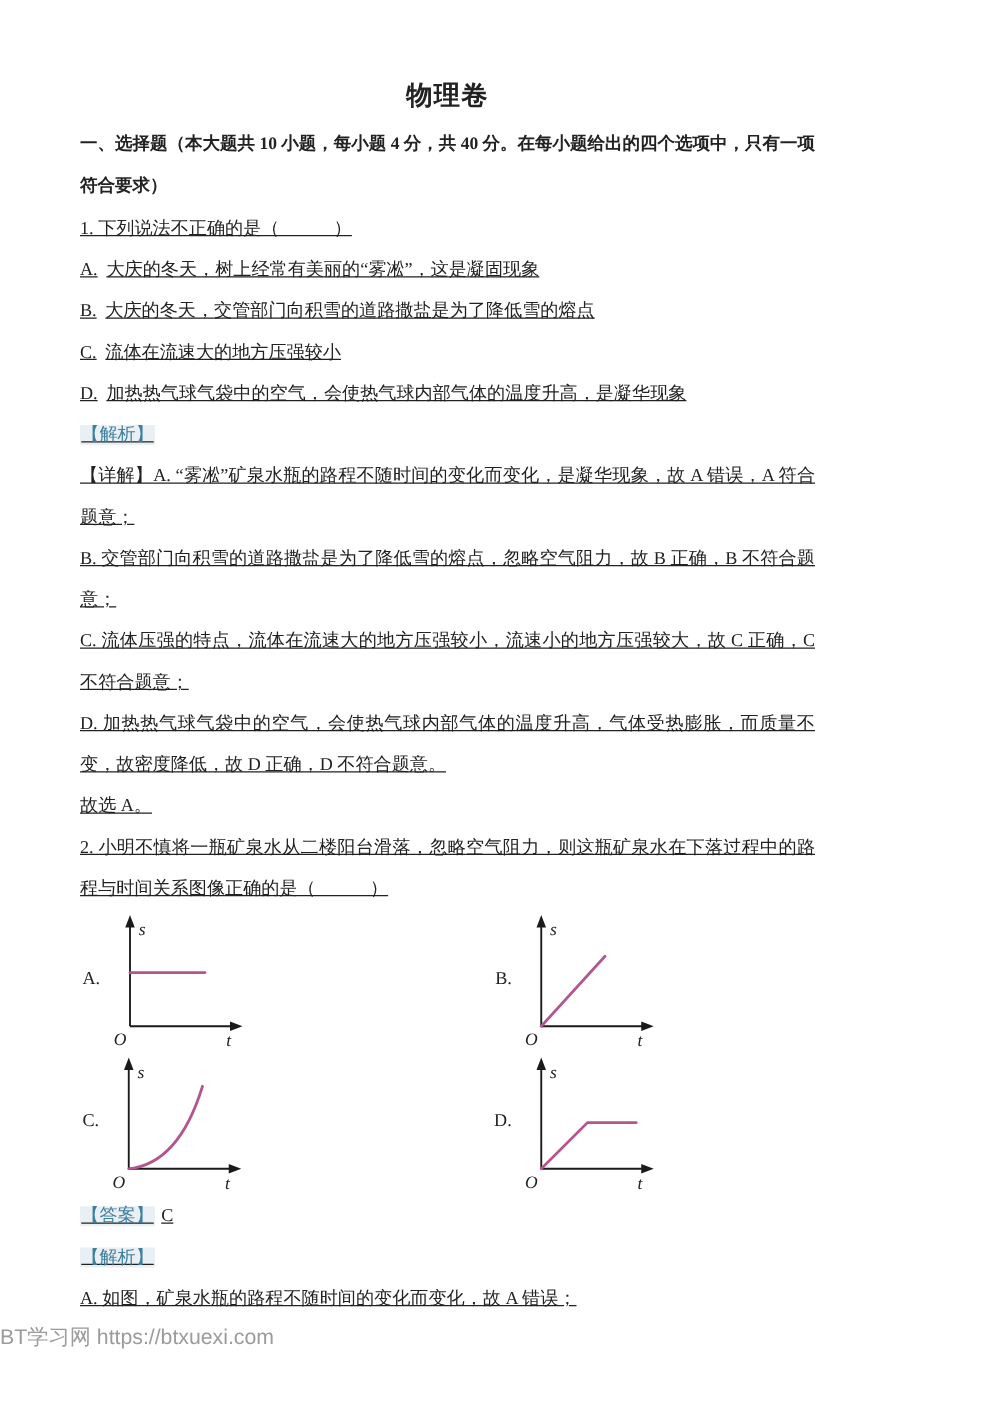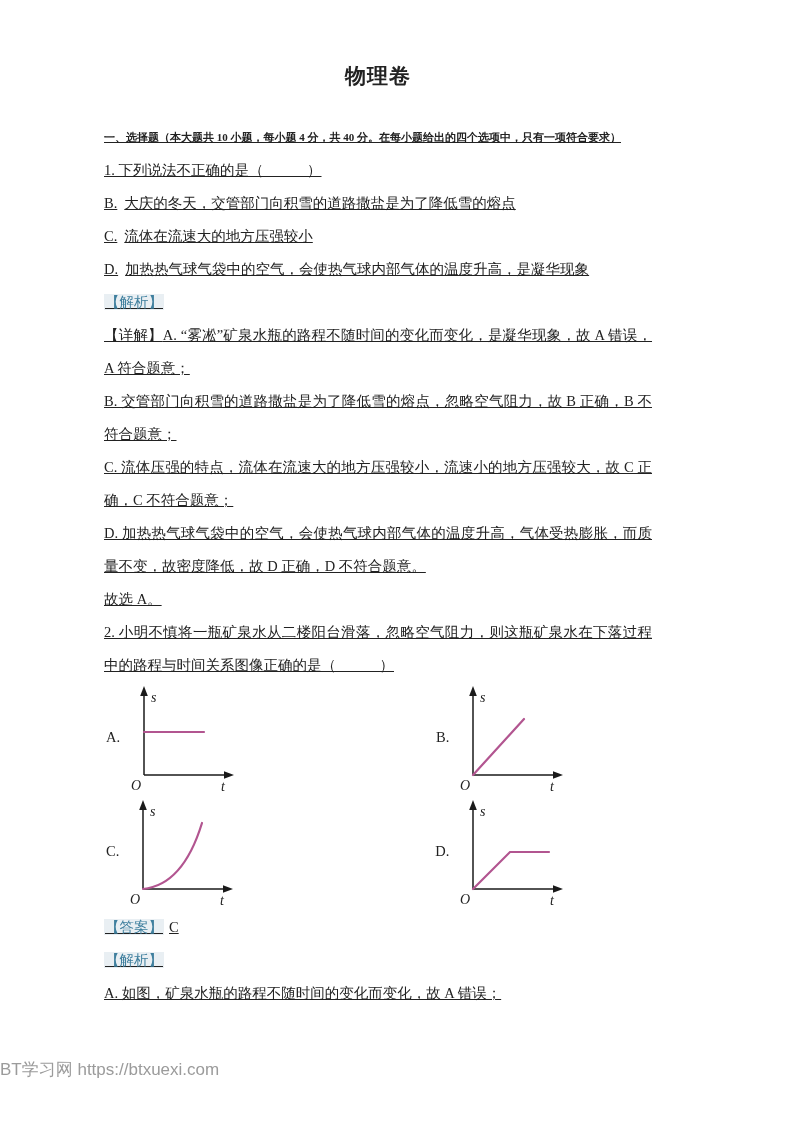--- a/index.html
+++ b/index.html
@@ -4,36 +4,35 @@
 <style>
   * { margin: 0; padding: 0; box-sizing: border-box; }
   html, body { background: #ffffff; }
   body {
     width: 793px; height: 1122px;
     font-family: "Liberation Serif", "DejaVu Serif", serif;
     color: #222;
     position: relative;
     overflow: hidden;
   }
-  .page { position: relative; width: 714px; height: 1122px; background: #fff; padding-left: 40px; }
+  .page { position: relative; width: 714px; height: 1122px; background: #fff; }
   .content { padding: 62px 62px 0 64px; }
 
   .doc-title {
     text-align: center;
     font-size: 21px;
     font-weight: bold;
     letter-spacing: 1px;
   }
   .section-heading {
-    margin-top: 30px;
-    font-size: 11px;
+    margin-top: 9px;
+    font-size: 14px;
     font-weight: bold;
     line-height: 34px;
     text-align: justify;
-    text-decoration: underline;
   }
   .para {
     font-size: 14.5px;
     line-height: 33px;
     text-align: justify;
     text-decoration: underline;
   }
   .option-row .opt-label { margin-right: 7px; }
 
   .tag {
@@ -77,20 +76,21 @@
 <div class="page">
   <div class="content">
 
     <div class="doc-title">物理卷</div>
 
     <div class="section-heading">一、选择题（本大题共 10 小题，每小题 4 分，共 40 分。在每小题给出的四个选项中，只有一项符合要求）</div>
 
     <div>
       <p class="para">1. 下列说法不正确的是（　　　）</p>
 
+      <p class="para option-row"><span class="opt-label">A.</span><span>大庆的冬天，树上经常有美丽的“雾凇”，这是凝固现象</span></p>
       <p class="para option-row"><span class="opt-label">B.</span><span>大庆的冬天，交管部门向积雪的道路撒盐是为了降低雪的熔点</span></p>
       <p class="para option-row"><span class="opt-label">C.</span><span>流体在流速大的地方压强较小</span></p>
       <p class="para option-row"><span class="opt-label">D.</span><span>加热热气球气袋中的空气，会使热气球内部气体的温度升高，是凝华现象</span></p>
 
       <p class="para"><span class="tag">【解析】</span></p>
 
       <p class="para"><span>【详解】</span><span>A. “雾凇”矿泉水瓶的路程不随时间的变化而变化，是凝华现象，故 A 错误，A 符合题意；</span></p>
       <p class="para">B. 交管部门向积雪的道路撒盐是为了降低雪的熔点，忽略空气阻力，故 B 正确，B 不符合题意；</p>
       <p class="para">C. 流体压强的特点，流体在流速大的地方压强较小，流速小的地方压强较大，故 C 正确，C 不符合题意；</p>
       <p class="para">D. 加热热气球气袋中的空气，会使热气球内部气体的温度升高，气体受热膨胀，而质量不变，故密度降低，故 D 正确，D 不符合题意。</p>

